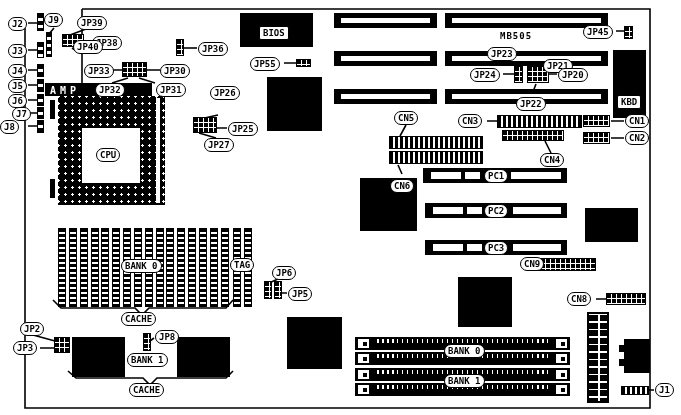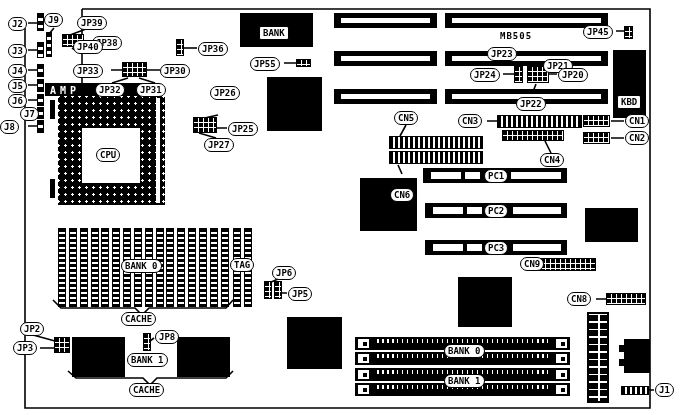--- a/index.html
+++ b/index.html
@@ -216,49 +216,49 @@
   <div class="blk" style="left:619px;top:359px;width:5px;height:7px"></div>
   <div class="blk" style="left:624px;top:339px;width:26px;height:34px"></div>
   <div class="vstripe" style="left:621px;top:386px;width:28px;height:9px"></div>
 
   <div class="lbl" style="left:8px;top:17px">J2</div>
   <div class="lbl" style="left:44px;top:13px">J9</div>
   <div class="lbl" style="left:8px;top:44px">J3</div>
   <div class="lbl" style="left:8px;top:64px">J4</div>
   <div class="lbl" style="left:8px;top:79px">J5</div>
   <div class="lbl" style="left:8px;top:94px">J6</div>
-  <div class="lbl" style="left:20px;top:107px">J7</div>
+  <div class="lbl" style="left:12px;top:107px">J7</div>
   <div class="lbl" style="left:0;top:120px">J8</div>
   <div class="lbl" style="left:77px;top:16px">JP39</div>
   <div class="lbl" style="left:92px;top:36px">JP38</div>
   <div class="lbl" style="left:73px;top:40px">JP40</div>
-  <div class="lbl" style="left:73px;top:64px">JP33</div>
+  <div class="lbl" style="left:84px;top:64px">JP33</div>
   <div class="lbl" style="left:160px;top:64px">JP30</div>
   <div class="lbl" style="left:95px;top:83px">JP32</div>
-  <div class="lbl" style="left:136px;top:83px">JP31</div>
+  <div class="lbl" style="left:156px;top:83px">JP31</div>
   <div class="lbl" style="left:198px;top:42px">JP36</div>
   <div class="lbl" style="left:96px;top:148px">CPU</div>
   <div class="lbl" style="left:210px;top:86px">JP26</div>
   <div class="lbl" style="left:228px;top:122px">JP25</div>
   <div class="lbl" style="left:204px;top:138px">JP27</div>
-  <div class="lbl sq" style="left:259px;top:26px">BANK</div>
+  <div class="lbl sq" style="left:259px;top:26px">BIOS</div>
   <div class="lbl" style="left:250px;top:57px">JP55</div>
   <div class="lbl" style="left:583px;top:25px">JP45</div>
   <div class="lbl" style="left:487px;top:47px">JP23</div>
   <div class="lbl" style="left:543px;top:59px">JP21</div>
   <div class="lbl" style="left:470px;top:68px">JP24</div>
   <div class="lbl" style="left:558px;top:68px">JP20</div>
   <div class="lbl" style="left:516px;top:97px">JP22</div>
   <div class="lbl sq" style="left:617px;top:95px">KBD</div>
   <div class="lbl" style="left:458px;top:114px">CN3</div>
   <div class="lbl" style="left:625px;top:114px">CN1</div>
   <div class="lbl" style="left:625px;top:131px">CN2</div>
   <div class="lbl" style="left:394px;top:111px">CN5</div>
   <div class="lbl" style="left:540px;top:153px">CN4</div>
-  <div class="lbl" style="left:390px;top:188px">CN6</div>
+  <div class="lbl" style="left:390px;top:179px">CN6</div>
   <div class="lbl" style="left:484px;top:169px">PC1</div>
   <div class="lbl" style="left:484px;top:204px">PC2</div>
   <div class="lbl" style="left:484px;top:241px">PC3</div>
   <div class="lbl" style="left:520px;top:257px">CN9</div>
   <div class="lbl" style="left:567px;top:292px">CN8</div>
   <div class="lbl" style="left:121px;top:259px">BANK 0</div>
   <div class="lbl" style="left:230px;top:258px">TAG</div>
   <div class="lbl" style="left:272px;top:266px">JP6</div>
   <div class="lbl" style="left:288px;top:287px">JP5</div>
   <div class="lbl" style="left:121px;top:312px">CACHE</div>

